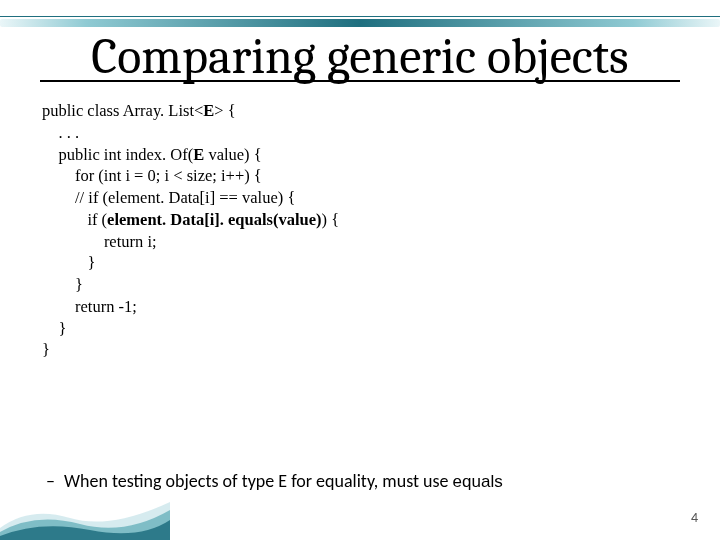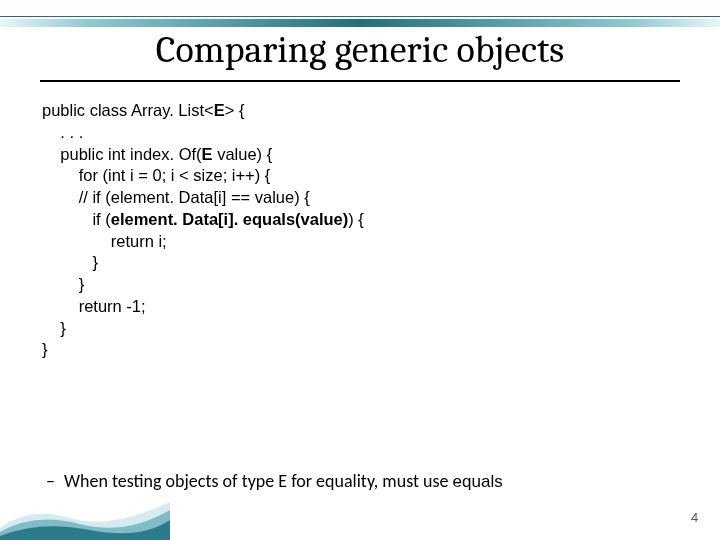--- a/index.html
+++ b/index.html
@@ -34,37 +34,37 @@
     height: 8px;
     background: linear-gradient(to right, #eaf6f8 0%, #8fcad3 12%, #1f6f7f 50%, #8fcad3 88%, #eaf6f8 100%);
     border-radius: 2px;
   }
   .title {
     position: absolute;
     top: 28px;
     left: 0;
     right: 0;
     text-align: center;
-    font-size: 38px;
+    font-size: 50px;
     font-weight: 400;
   }
   .title-underline {
     position: absolute;
     top: 80px;
     left: 40px;
     right: 40px;
     height: 2px;
     background: #000;
   }
   .code {
     position: absolute;
     top: 100px;
     left: 42px;
     right: 20px;
-    font-family: Liberation Sans, sans-serif;
+    font-family: Liberation Serif, serif;
     font-size: 16.5px;
     line-height: 1.32;
     white-space: pre;
     color: #000;
   }
   .bold { font-weight: bold; }
   .bullet {
     position: absolute;
     top: 470px;
     left: 46px;

